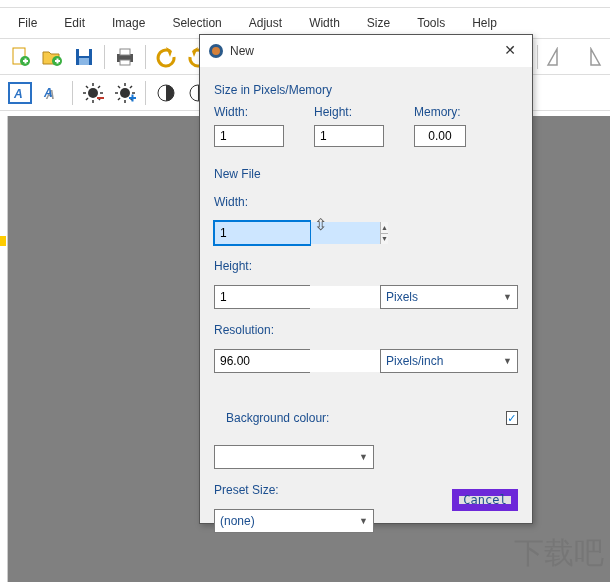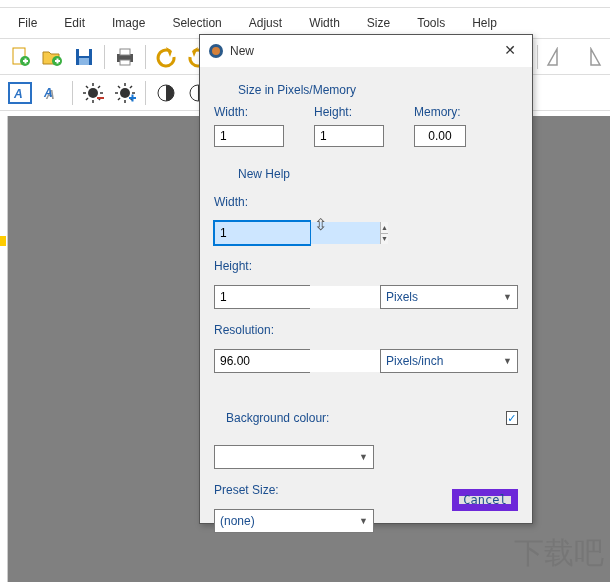--- a/index.html
+++ b/index.html
@@ -21,21 +21,21 @@
   
   
   .dialog { position: absolute; left: 199px; top: 34px; width: 334px; height: 490px; background: #f0f0f0; border: 1px solid #555; box-shadow: 2px 2px 6px rgba(0,0,0,0.25); }
   .dlg-titlebar { display: flex; align-items: center; padding: 6px 8px; background: #fff; }
   .dlg-icon { width: 16px; height: 16px; margin-right: 6px; }
   .dlg-title { flex: 1; color: #333; }
   .dlg-close { width: 28px; height: 20px; text-align: center; font-size: 14px; line-height: 18px; color: #333; }
   
   .dlg-body { padding: 10px 14px; font-family: "SimSun", monospace; color: #1b4e8f; }
   
-  .grp-label { color: #1b4e8f; margin-bottom: 8px; margin-top: 6px; margin-left: 24px; }
+  .grp-label { color: #1b4e8f; margin-bottom: 8px; margin-top: 6px; }
   
   .row3 { display: flex; gap: 30px; margin-bottom: 4px; }
   .row3 .col { display: flex; flex-direction: column; }
   .field-label { color: #1b4e8f; margin-bottom: 6px; }
   
   input[type=text] { border: 1px solid #7a7a7a; background: #fff; padding: 3px 5px; height: 22px; font-family: Tahoma, sans-serif; }
   .w70 { width: 70px; }
   .w52 { width: 52px; text-align: center; }
   
   .spin { display: flex; border: 1px solid #7a7a7a; background: #fff; height: 24px; }
@@ -243,21 +243,21 @@
         <div class="field-label">Height:</div>
         <input type="text" class="w70" value="1" style="">
       </div>
       <div class="col">
         <div class="field-label">Memory:</div>
         <input type="text" class="w52" value="0.00" style="">
       </div>
     </div>
 
     <div class="hr-space"></div>
-    <div class="grp-label">New Help</div>
+    <div class="grp-label">New File</div>
 
     <div class="newsize-grid">
       <div class="ns-label">Width:</div>
       <div class="ns-row">
         <div class="spin focus" style="width:96px">
           <input type="text" style="background: rgb(205, 230, 255);" value="1">
           <div class="arrows">
               <div>▲</div>
               <div>▼</div>
             </div>

